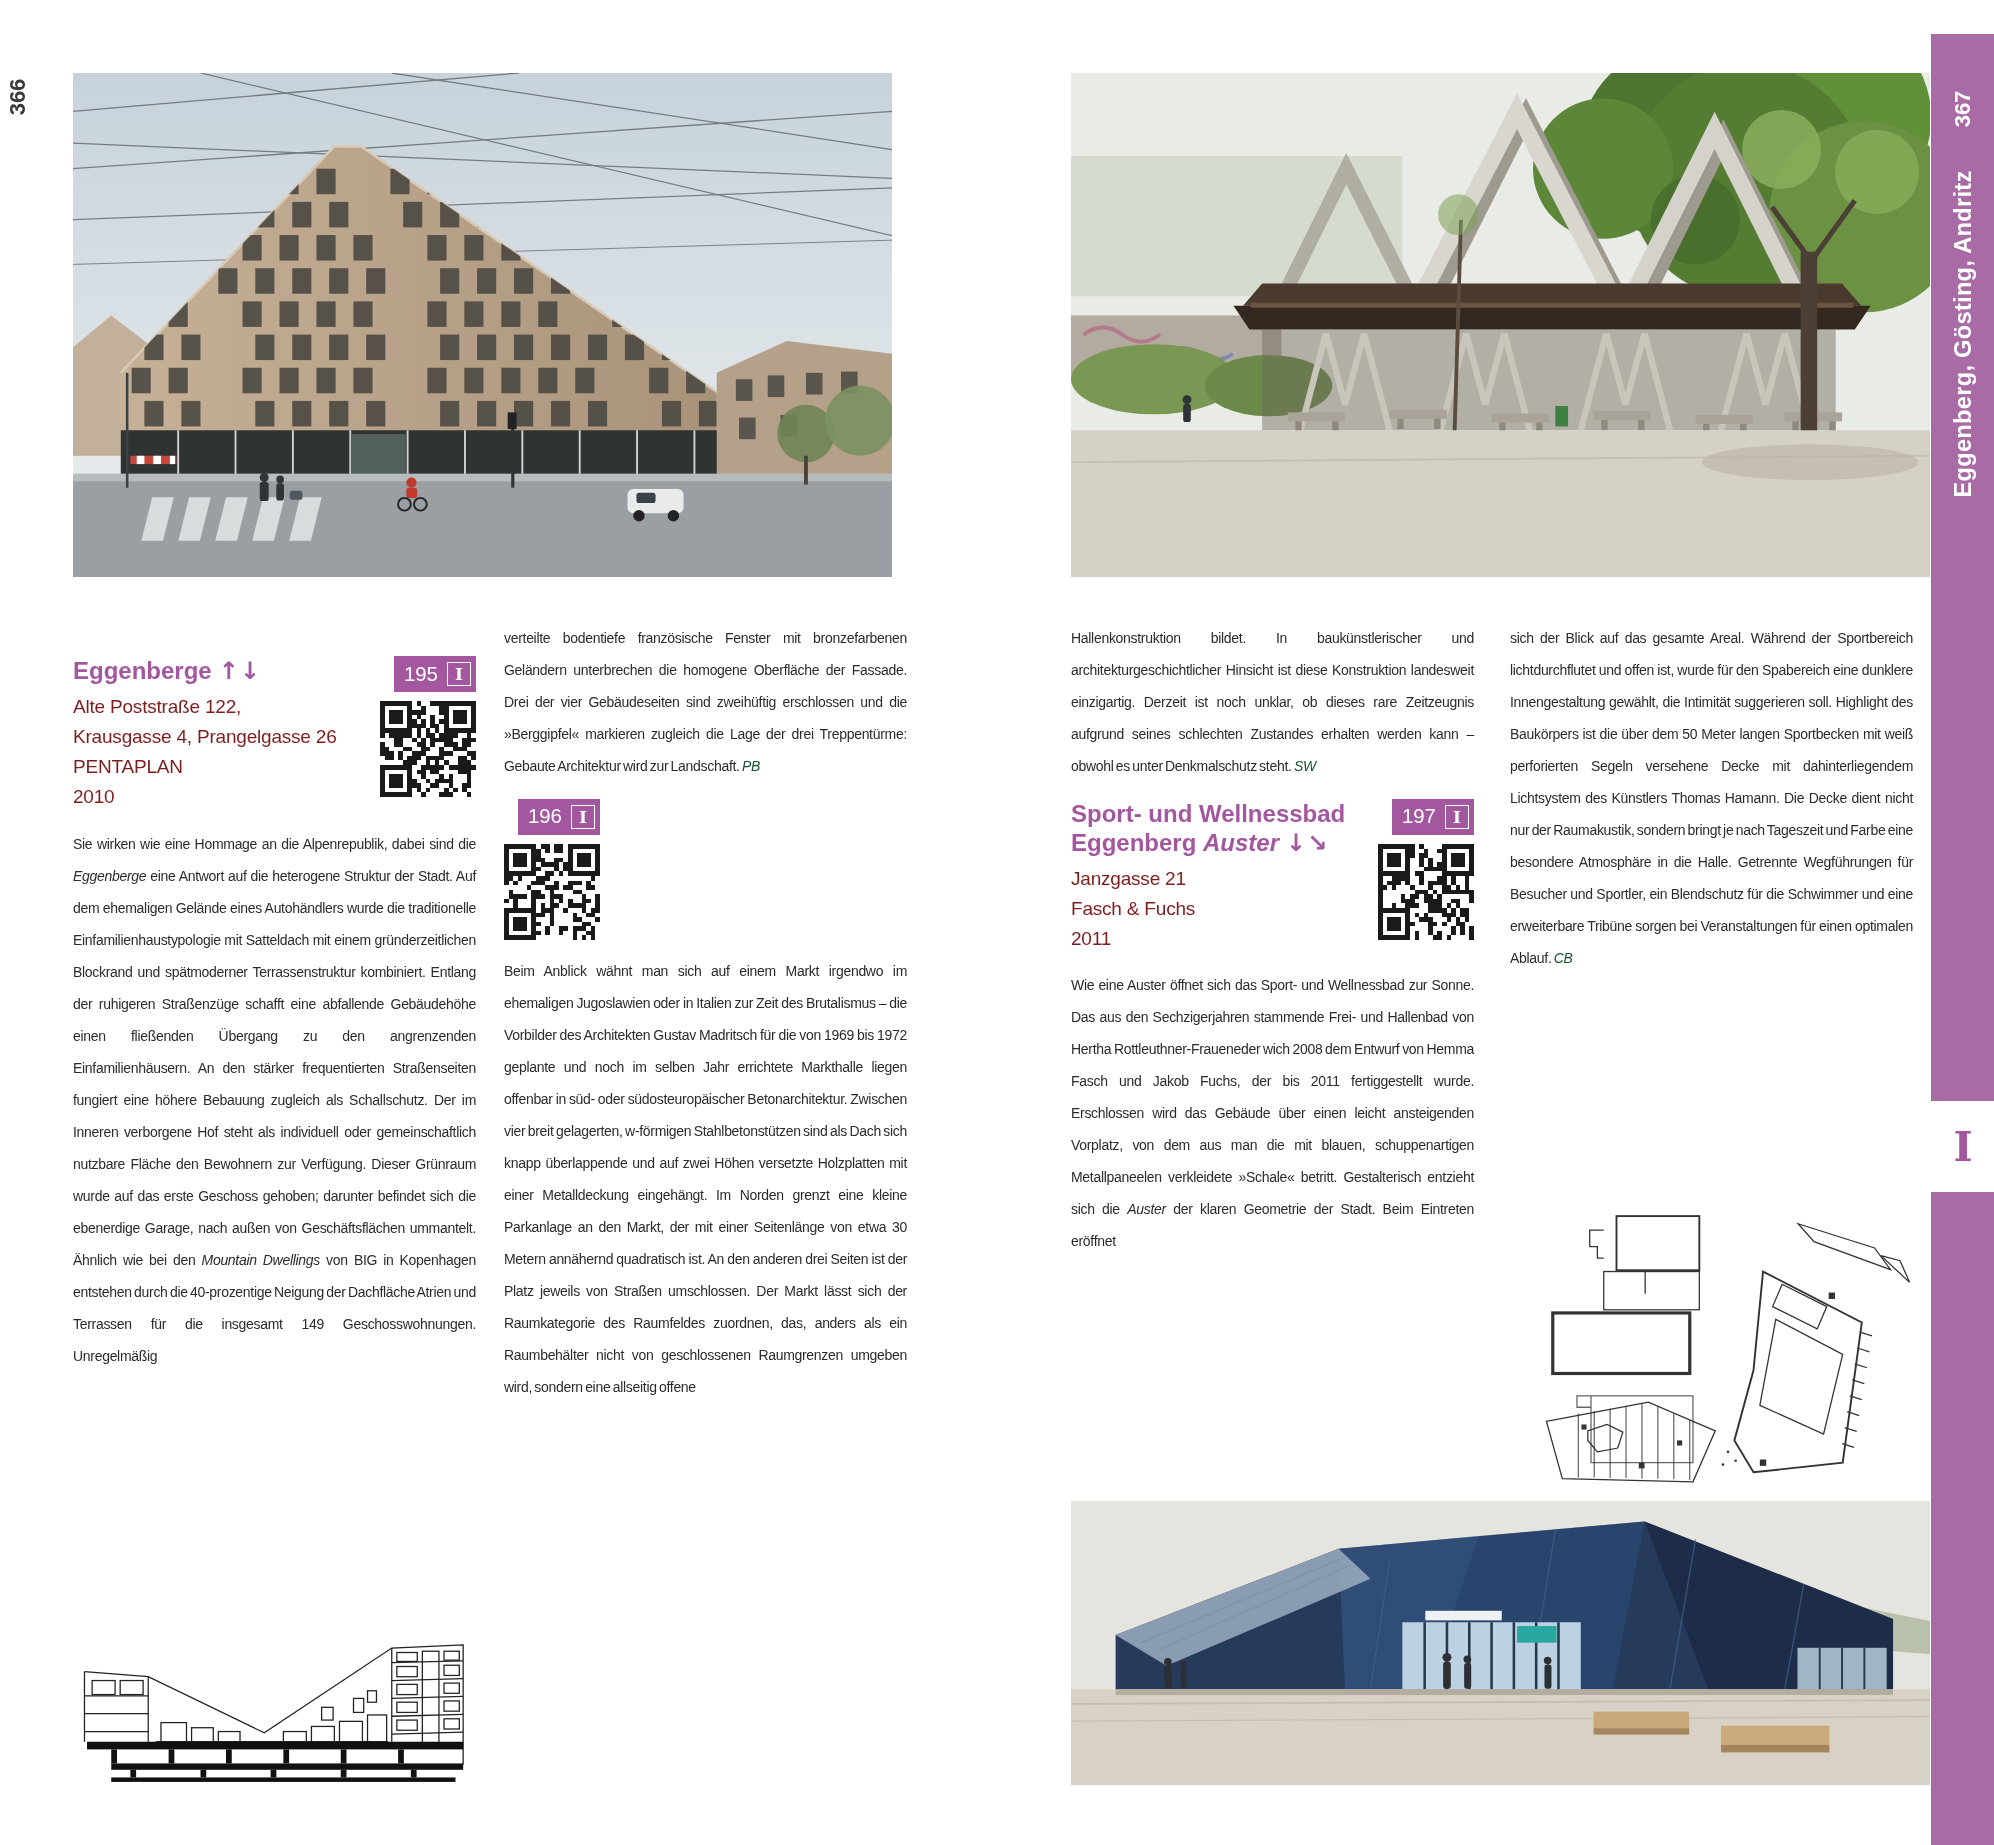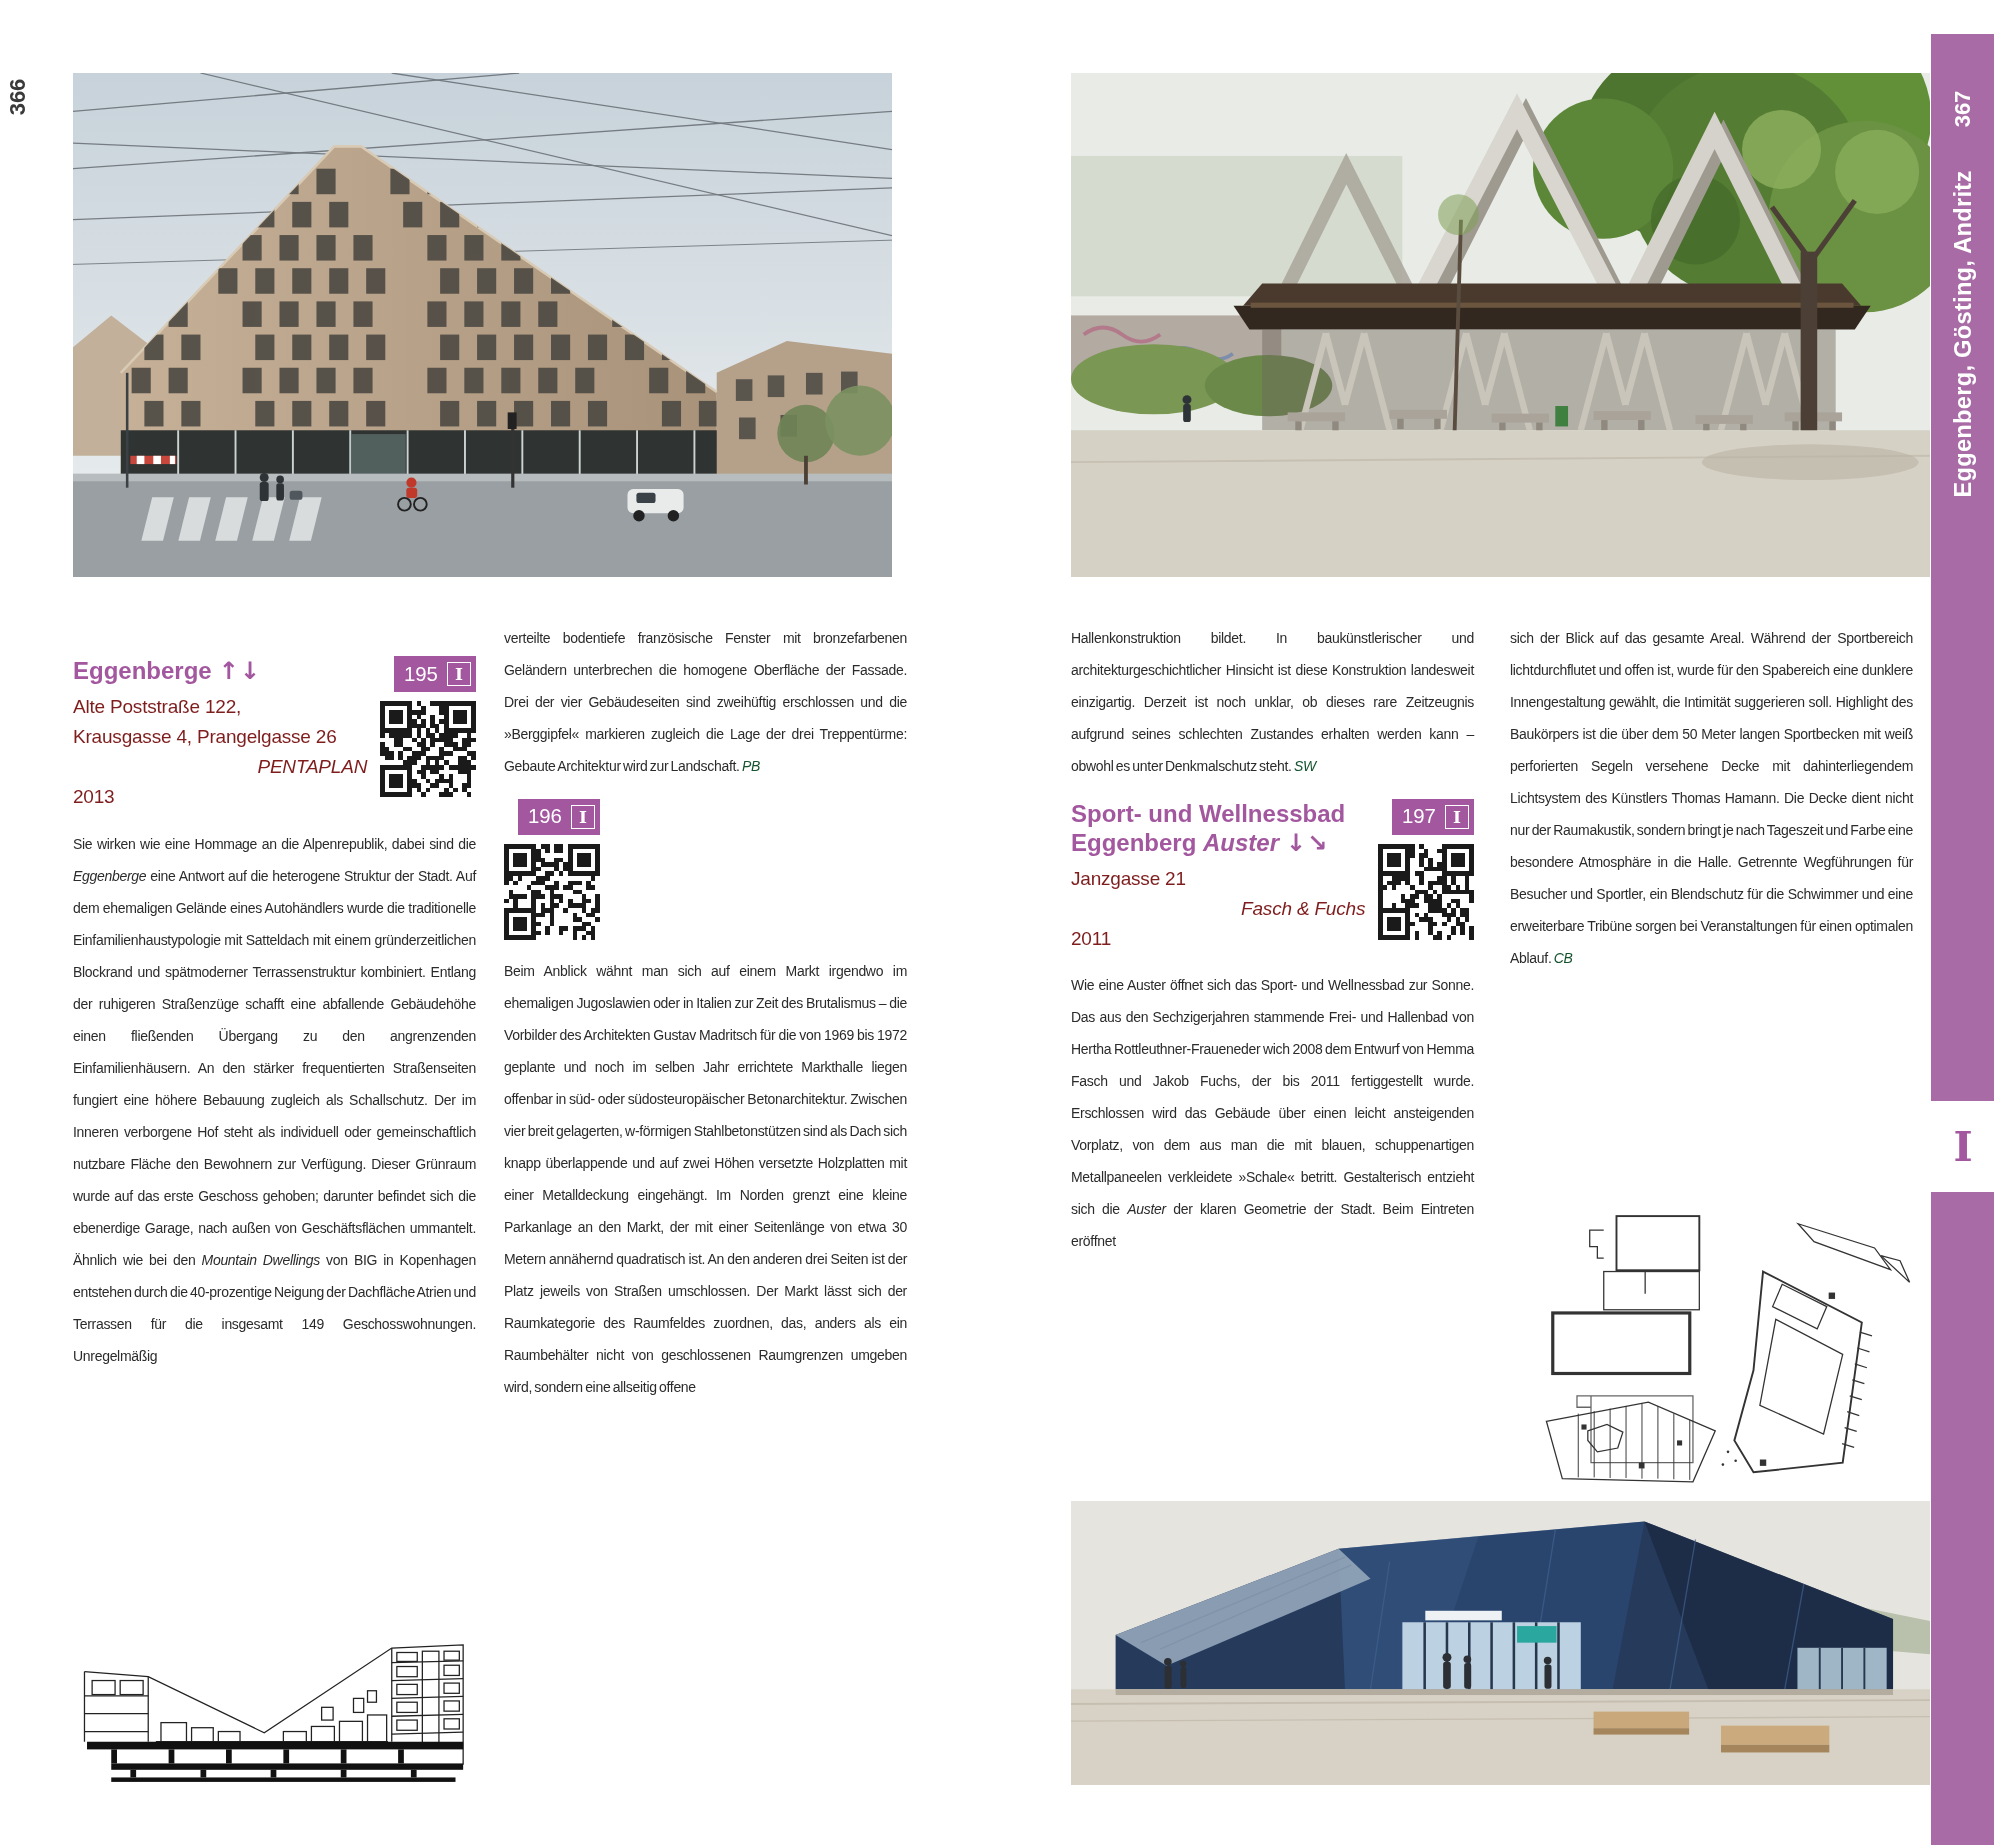--- a/index.html
+++ b/index.html
@@ -20,21 +20,21 @@
         text-align:justify;color:#2b2b2b;}
   .body i{font-style:italic;}
   .cont{margin-bottom:16.6px;}
   .author{font-style:italic;color:#14532d;}
   .entry-head{display:flex;justify-content:space-between;margin-bottom:15.3px;}
   .eh-text{flex:1 1 auto;padding-right:12.8px;}
   .title{color:var(--accent);font-weight:bold;font-size:24px;line-height:29px;margin-bottom:6.4px;}
   .title i{font-style:italic;}
   .arrows{font-family:"DejaVu Sans",sans-serif;font-weight:bold;letter-spacing:1.3px;}
   .meta{color:#7f1d1d;font-size:19px;line-height:30px;letter-spacing:-0.2px;}
-  .meta.italic{font-style:italic;text-align:right;}
+  .meta.italic{}
   .eh-code{flex:0 0 auto;display:flex;flex-direction:column;align-items:flex-end;gap:9px;}
   .badge{display:inline-flex;align-items:center;background:var(--accent);height:36px;padding:0 5.1px 0 10.2px;}
   .bnum{color:#fff;font-weight:normal;font-size:20.4px;margin-right:9px;}
   .bi{width:24px;height:24px;border:1.9px solid #fff;box-sizing:border-box;display:flex;
       align-items:center;justify-content:center;color:#fff;font-family:"DejaVu Serif","Liberation Serif",serif;
       font-weight:bold;font-size:17px;}
   .qr{width:96px;height:96px;background:#fff;}
   .qr svg{display:block;width:100%;height:100%;}
   .pageno{position:absolute;font-size:22px;font-weight:600;color:#3a3a3a;white-space:nowrap;}
   .pageno-left{left:18px;top:97px;transform:translate(-50%,-50%) rotate(-90deg);}
@@ -332,21 +332,21 @@
       </g>
   </svg>
 
   <div class="col colL1">
     <div class="entry-head">
       <div class="eh-text">
         <div class="title"><span>Eggenberge</span> <span class="arrows">↑↓</span></div>
         <div class="meta">Alte Poststraße 122,</div>
         <div class="meta">Krausgasse 4, Prangelgasse 26</div>
         <div class="meta italic">PENTAPLAN</div>
-        <div class="meta">2013</div>
+        <div class="meta">2010</div>
       </div>
       <div class="eh-code">
         <div class="badge">
           <span class="bnum">195</span>
           <span class="bi">I</span>
         </div>
         <div class="qr">
             <svg viewBox="0 0 21 21" shape-rendering="crispEdges" fill="#1a1a1a">
               <rect x="0" y="0" width="7" height="7"></rect>
               <rect x="1" y="1" width="5" height="5" fill="#fff"></rect>

